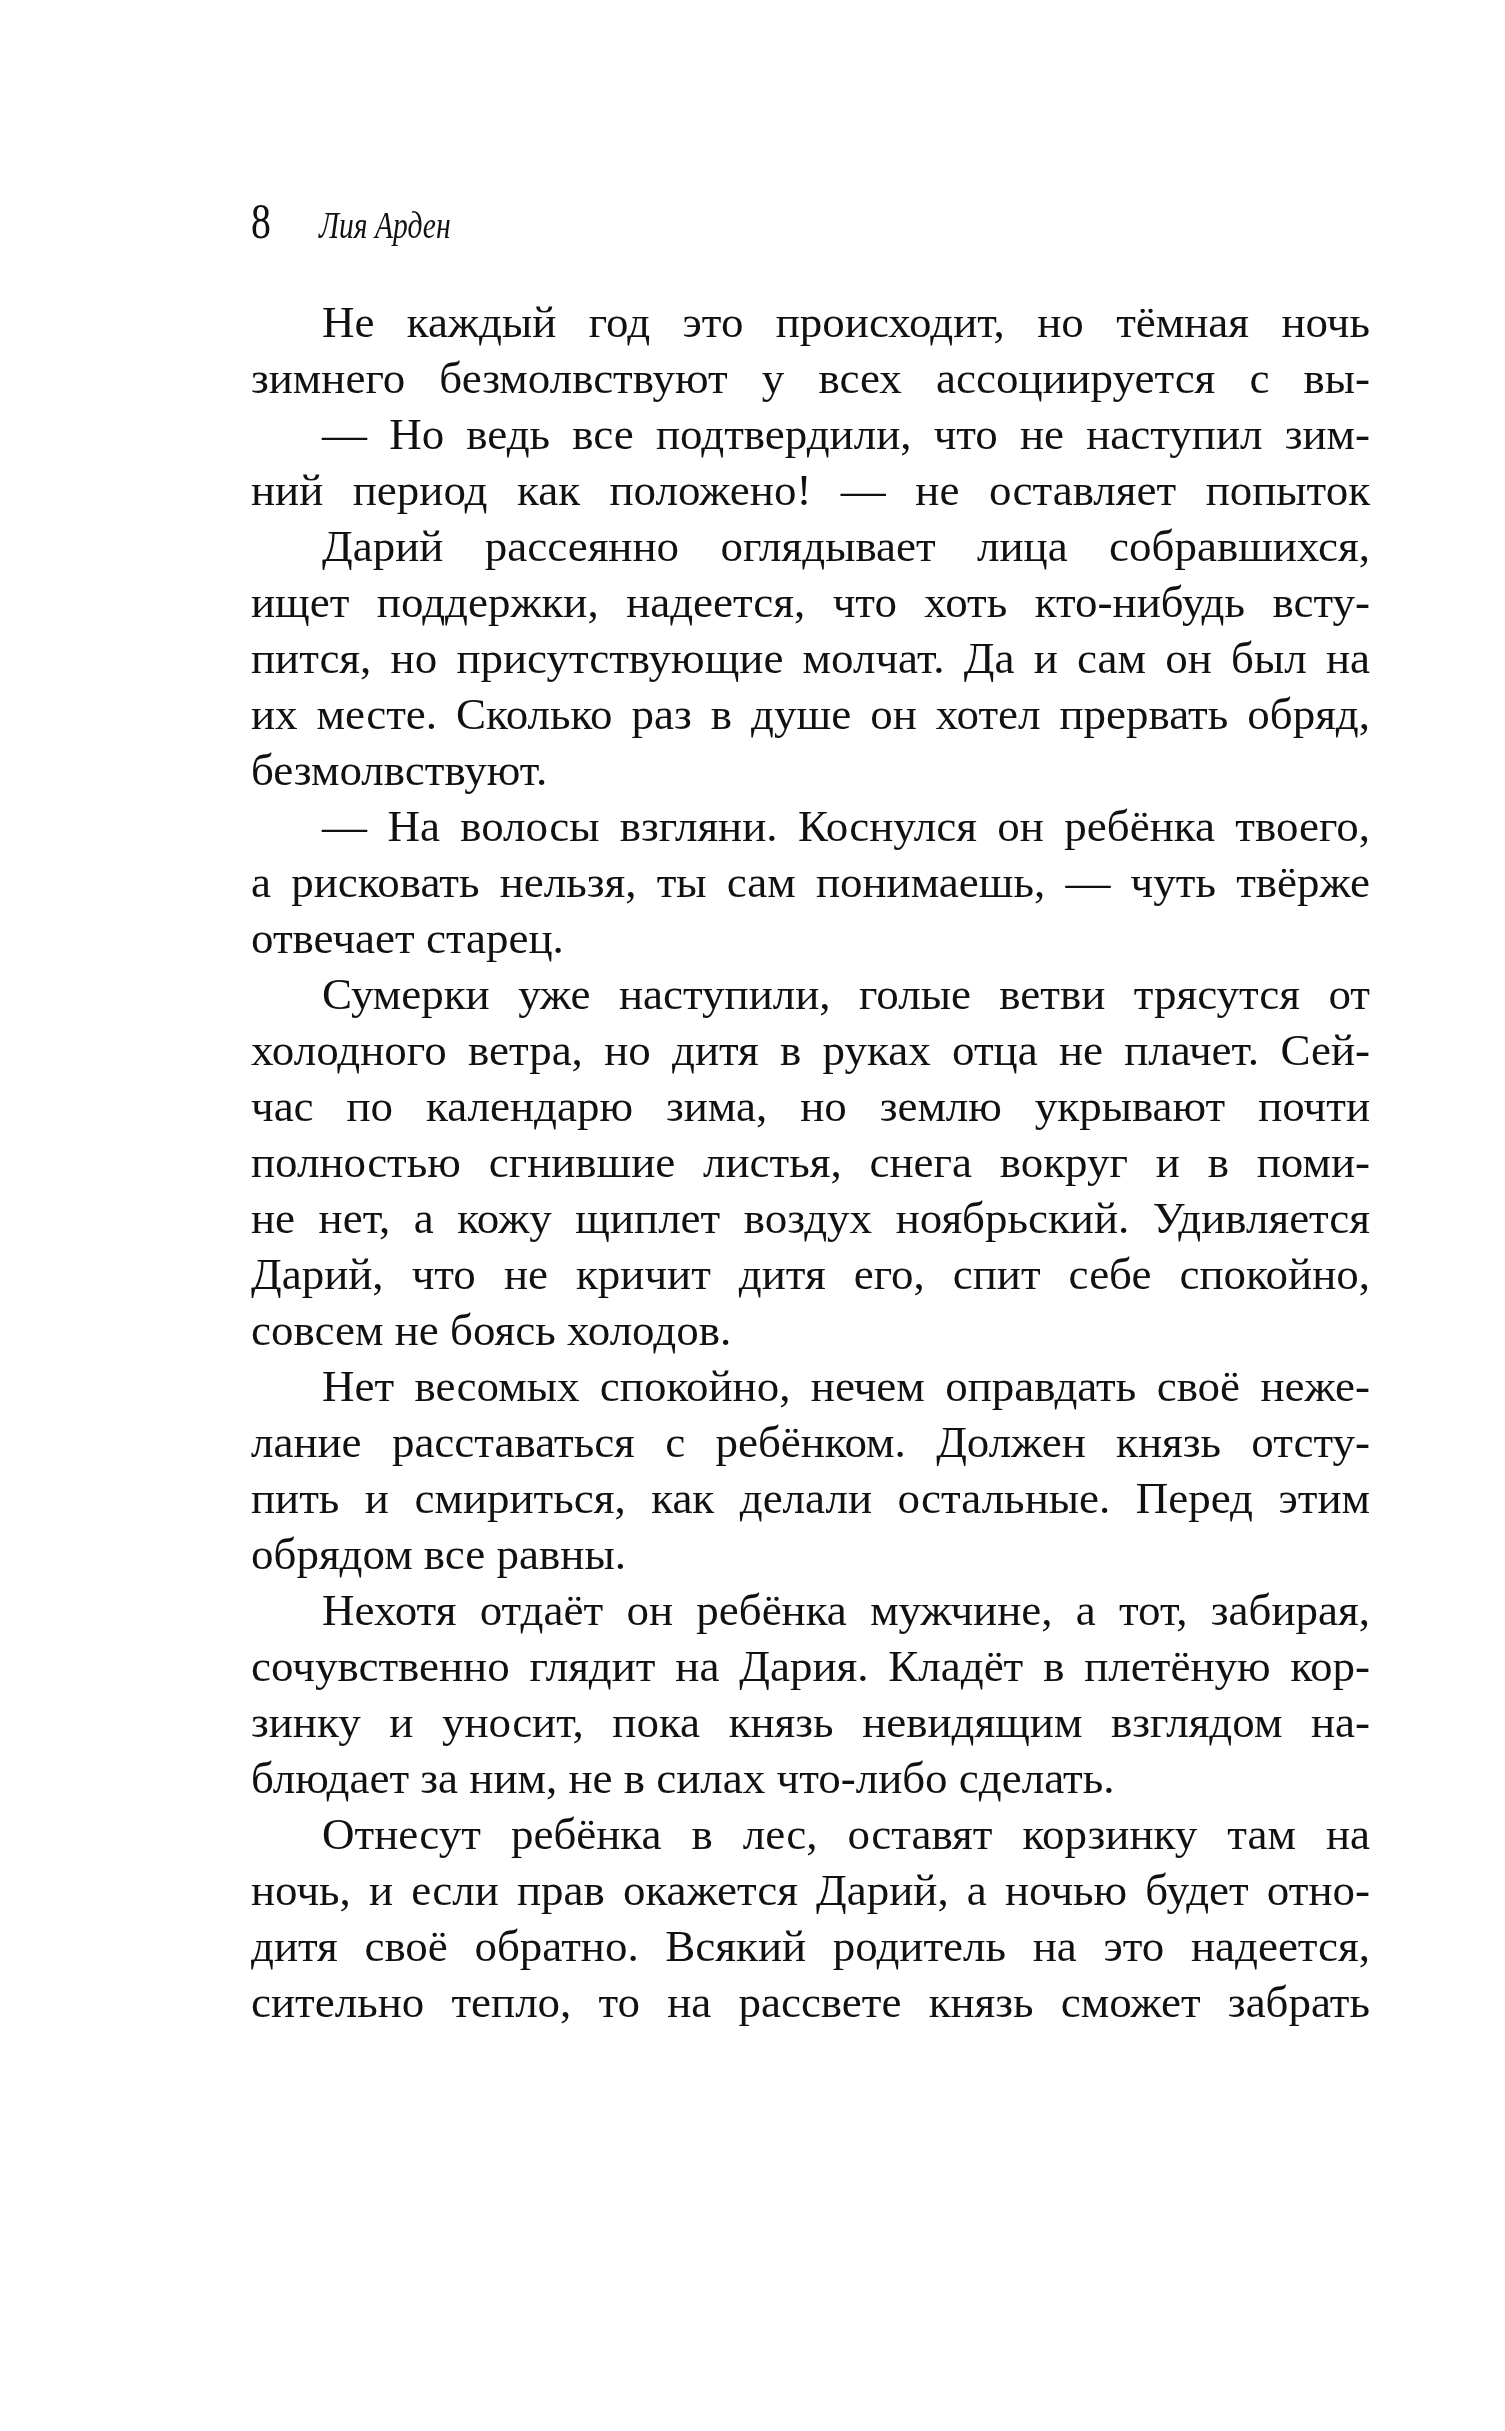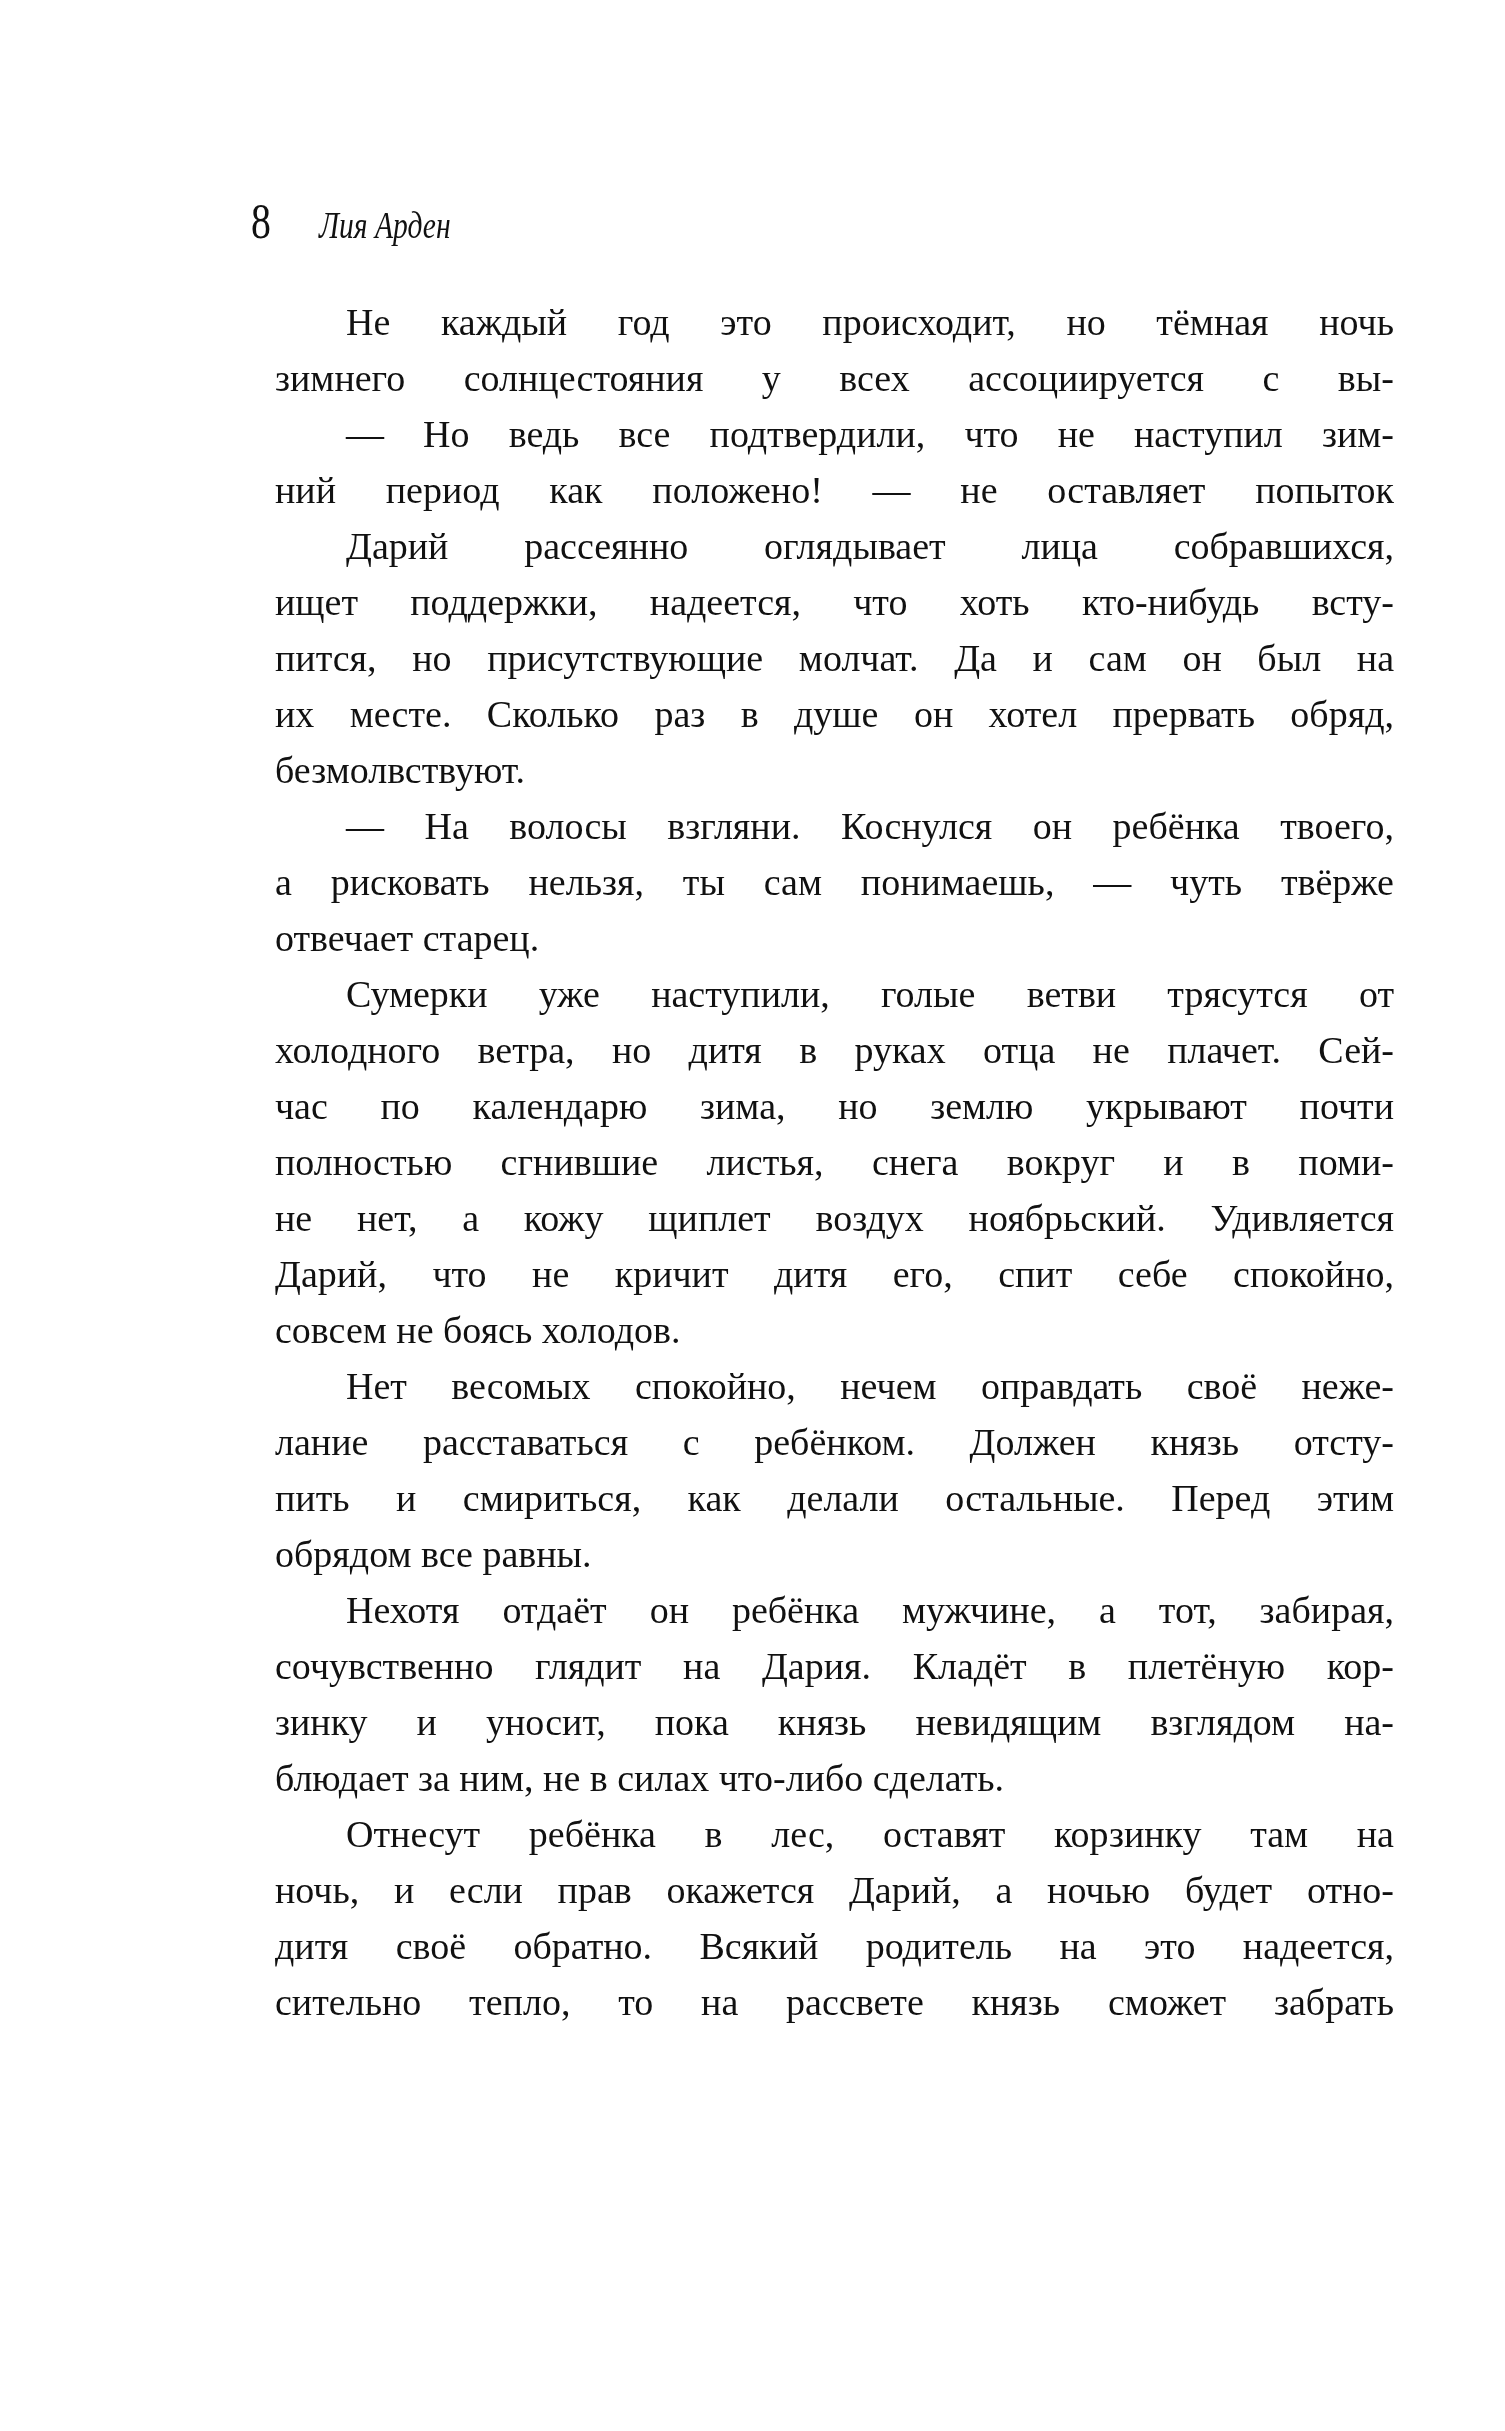--- a/index.html
+++ b/index.html
@@ -1,38 +1,38 @@
 <!DOCTYPE html>
 <html><head>
 <meta charset="utf-8">
 <style>
   html, body { margin: 0; padding: 0; background: #ffffff; }
   body { width: 1506px; height: 2432px; position: relative; overflow: hidden; }
   .page { position: absolute; left: 0; top: 0; width: 1506px; height: 2432px; background: #fff; }
   .running-head { position: absolute; left: 251px; top: 192px; height: 59px; display: flex; align-items: baseline; color: #111; }
   .folio { font-family: "Liberation Serif", serif; font-size: 51px; transform: scaleX(0.78); transform-origin: left; display: inline-block; width: 39px; }
   .author { font-family: "Liberation Serif", serif; font-style: italic; font-size: 37px; margin-left: 29px; transform: scaleX(0.8); transform-origin: left; display: inline-block; white-space: nowrap; }
-  .body-text { position: absolute; left: 251px; top: 294px; width: 1119px; font-family: "Liberation Serif", serif; font-size: 38px; color: #111; margin-left: 24px; }
+  .body-text { position: absolute; left: 251px; top: 294px; width: 1119px; font-family: "Liberation Serif", serif; font-size: 45px; color: #111; }
   .line { height: 56px; line-height: 56px; white-space: nowrap; overflow: visible; }
   .line.j { text-align: justify; text-align-last: justify; white-space: normal; }
   .line.first { text-indent: 71px; }
 </style>
 </head>
 <body>
 
 <div class="page">
   <div class="running-head">
     <span class="folio">8</span>
     <span class="author">Лия Арден</span>
   </div>
 
   <div class="body-text" id="body-text">
       <div>
         <div class="line j first">Не каждый год это происходит, но тёмная ночь</div>
-        <div class="line j">зимнего солнцестояния у всех ассоциируется с вы-</div>
+        <div class="line j">зимнего безмолвствуют у всех ассоциируется с вы-</div>
       </div>
       <div>
         <div class="line j first">— Но ведь все подтвердили, что не наступил зим-</div>
         <div class="line j">ний период как положено! — не оставляет попыток</div>
       </div>
       <div>
         <div class="line j first">Дарий рассеянно оглядывает лица собравшихся,</div>
         <div class="line j">ищет поддержки, надеется, что хоть кто-нибудь всту-</div>
         <div class="line j">пится, но присутствующие молчат. Да и сам он был на</div>
         <div class="line j">их месте. Сколько раз в душе он хотел прервать обряд,</div>

